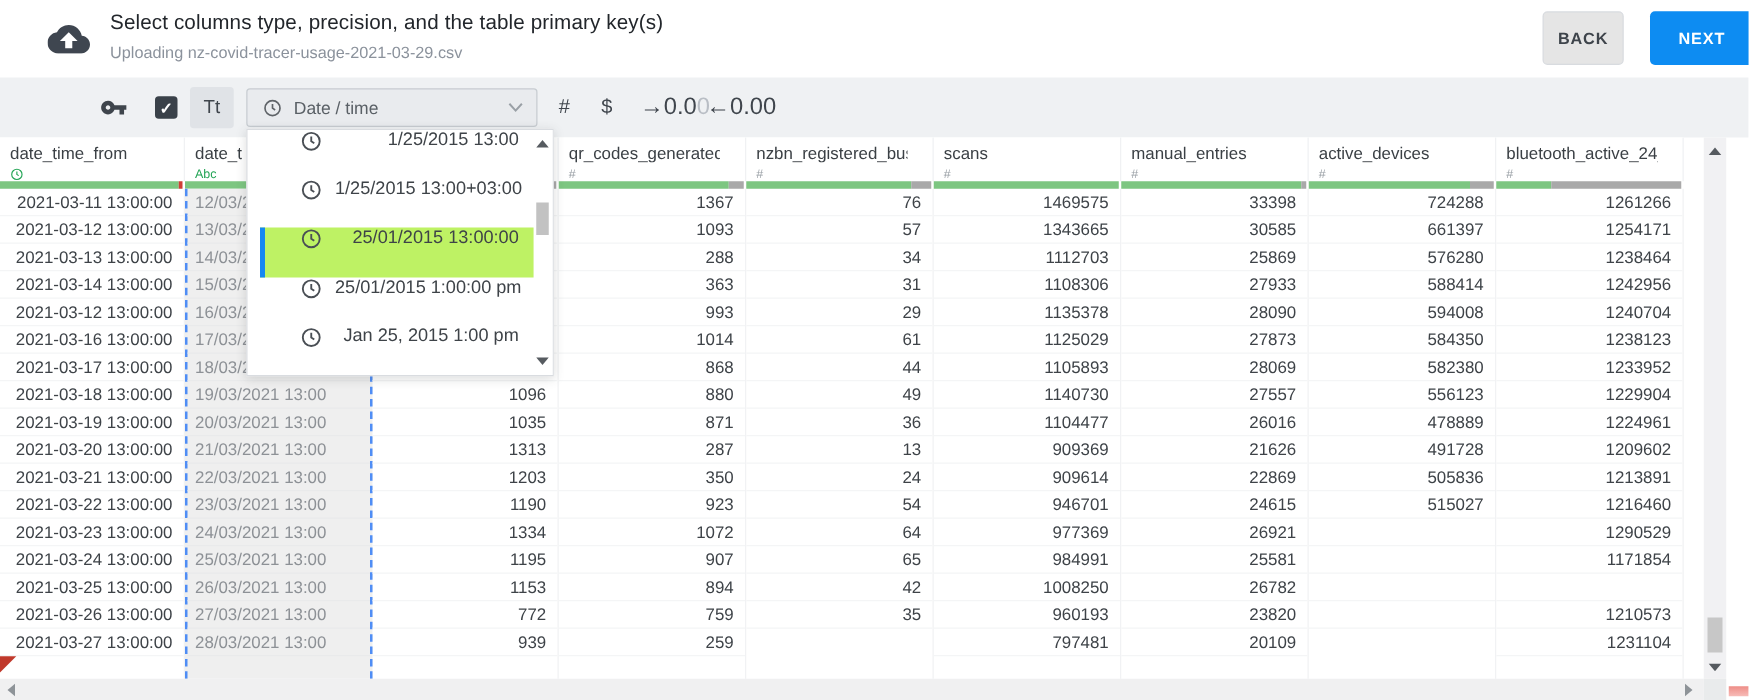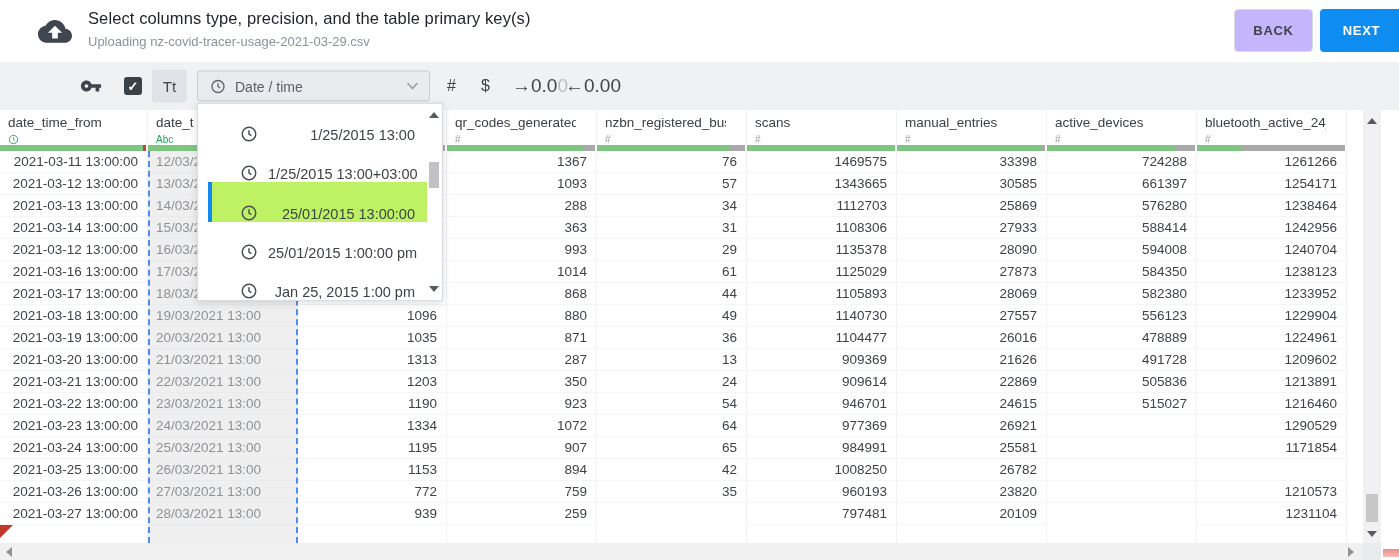--- a/index.html
+++ b/index.html
@@ -8,21 +8,21 @@
 
   
   .appbar{position:absolute;top:0;left:0;width:1399px;height:62px;background:#fff;margin-left:18px;}
   .upload-icon{position:absolute;left:20px;top:17px;width:34px;height:26px;}
   .titles{position:absolute;left:70px;top:9px;}
   .page-title{font-size:16.5px;font-weight:500;color:#22262b;letter-spacing:.1px;}
   .page-subtitle{font-size:13px;font-weight:500;color:#8b929c;margin-top:6px;}
   .btn{position:absolute;top:9px;height:43px;border-radius:4px;font-size:13px;font-weight:700;
        letter-spacing:.7px;display:flex;align-items:center;justify-content:center;
        box-sizing:border-box;cursor:pointer;}
-  .btn-back{left:1216px;width:79px;background:#c4b5fd;border:1px solid #d8dbdf;color:#3e444b;}
+  .btn-back{left:1216px;width:65px;background:#e5e5e5;border:1px solid #d8dbdf;color:#3e444b;}
   .btn-next{left:1302px;width:83px;background:#0d8cf2;color:#fff;border:none;}
 
   
   .toolbar{position:absolute;top:62px;left:0;width:1399px;height:48px;background:#eff1f3;}
   .toolbar>*{position:absolute;top:50%;transform:translateY(-50%);}
   .key-wrap{left:80px;width:22px;height:22px;cursor:pointer;}
   .checkbox{left:124px;width:18px;height:18px;background:#3a4149;border-radius:3px;
             display:flex;align-items:center;justify-content:center;cursor:pointer;}
   .checkbox::after{content:"✓";color:#fff;font-size:13px;font-weight:700;line-height:1;}
   .tt-btn{left:152px;width:35px;height:33px;background:#e0e3e7;border-radius:3px;color:#3f454c;
@@ -58,21 +58,21 @@
   .col.sel .cell{color:#8d9196;border-bottom-color:#e9eaeb;}
 
   .red-flag{position:absolute;left:0;top:525px;width:0;height:0;
             border-top:13px solid #c0392b;border-right:13px solid transparent;}
 
   
   .dd-panel{position:absolute;left:197px;top:103px;width:246px;height:198px;background:#fff;
             border:1px solid #d9dce0;box-shadow:0 2px 8px rgba(60,64,67,.18);
             box-sizing:border-box;z-index:5;}
   .dd-list{position:absolute;top:0;left:0;right:15px;bottom:0;}
-  .dd-item{position:relative;height:39.2px;display:flex;align-items:flex-end;
+  .dd-item{position:relative;height:39.2px;display:flex;align-items:flex-start;
            padding:0 12px 0 32px;cursor:pointer;margin-left:10px;}
   .dd-ic{width:18px;height:18px;flex:none;margin-right:10px;}
   .dd-label{flex:1;text-align:right;font-size:14.5px;color:#3e4348;white-space:nowrap;}
   .dd-item.selected{background:#bef264;}
   .dd-item.selected::before{content:"";position:absolute;left:0;top:0;bottom:0;width:4px;background:#1588f0;}
   .dd-scroll{position:absolute;right:0;top:0;bottom:0;width:15px;background:#fff;}
   .dd-scroll .thumb{position:absolute;top:58px;left:2px;width:10px;height:26px;background:#c2c2c2;cursor:pointer;}
 
   
   .tri-up{width:0;height:0;border-left:5px solid transparent;border-right:5px solid transparent;

